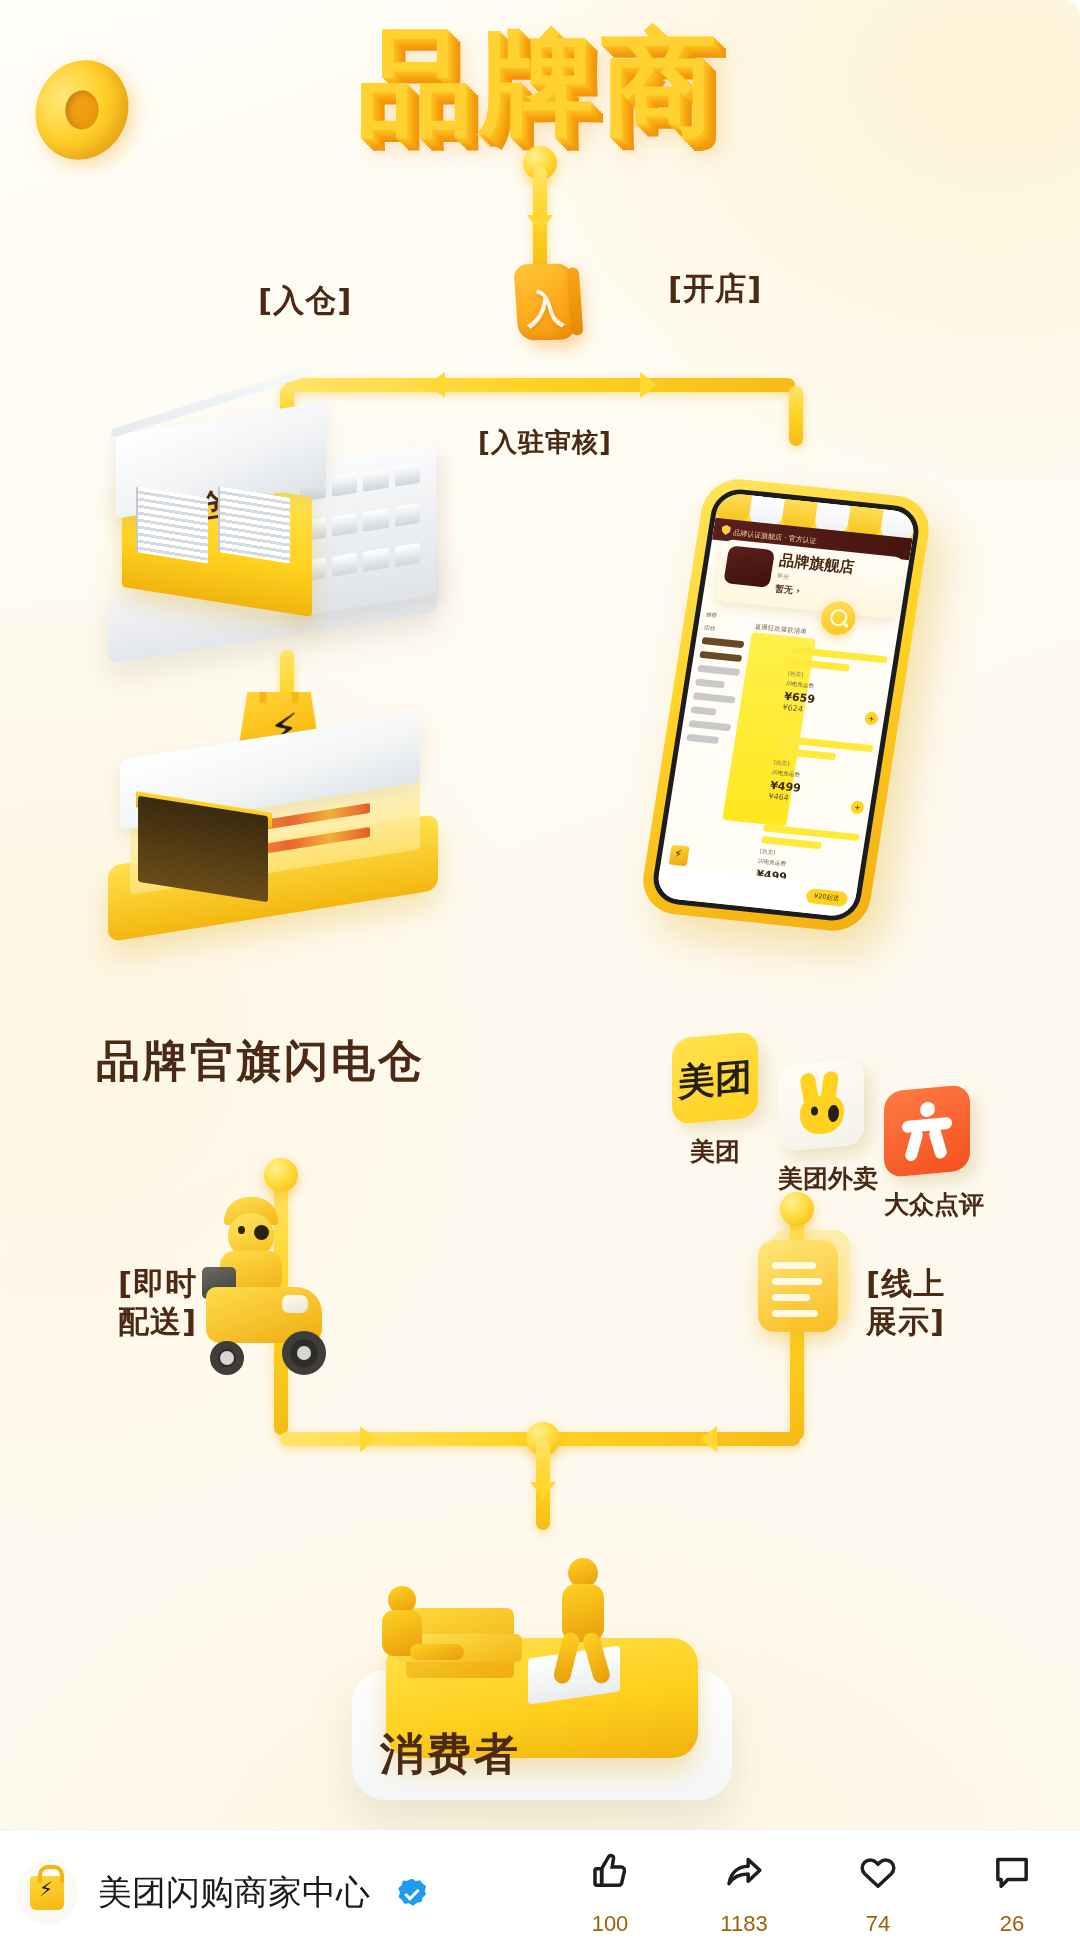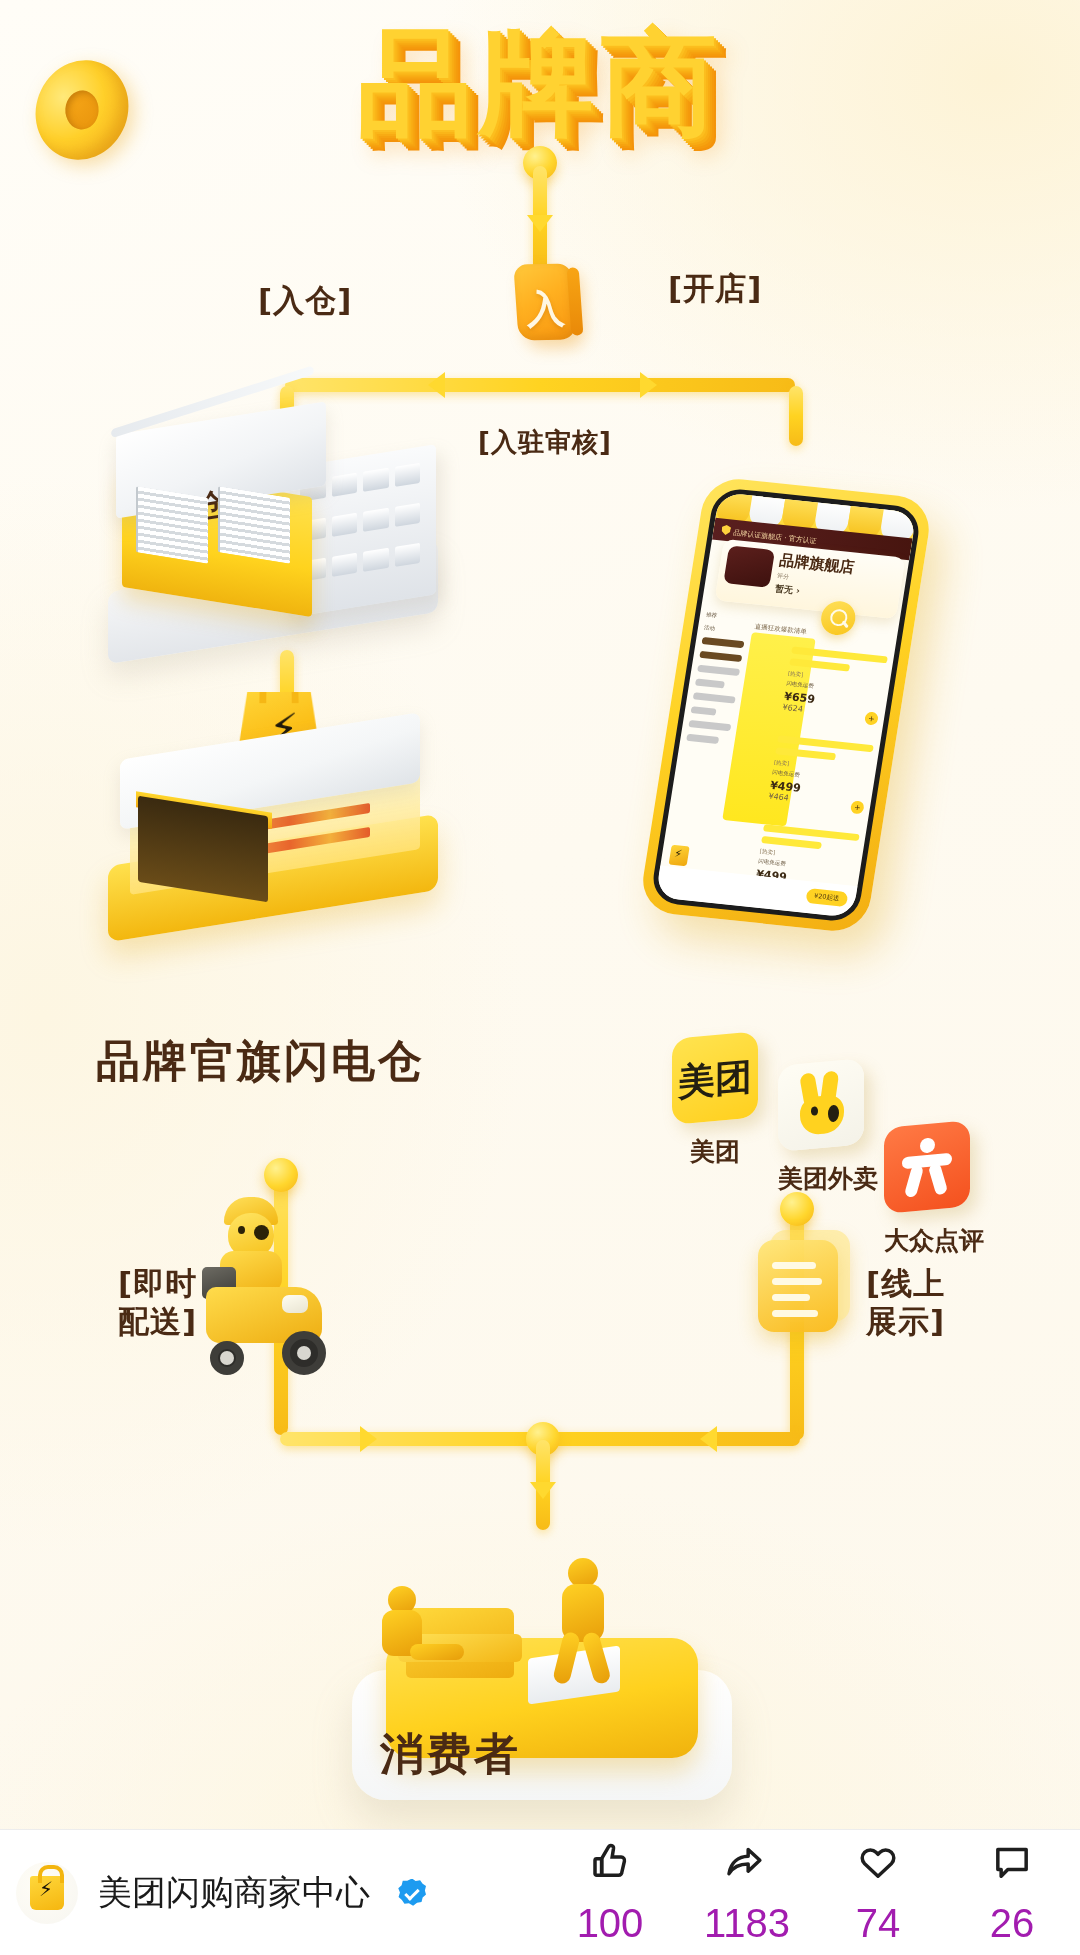--- a/index.html
+++ b/index.html
@@ -10,20 +10,21 @@
     overflow: hidden;
   }
   .page {
     position: relative;
     width: 1080px; height: 1955px;
     background:
       radial-gradient(ellipse 900px 700px at 92% 4%, #fdf3d6 0%, rgba(253,243,214,0) 62%),
       radial-gradient(ellipse 800px 900px at 4% 52%, #fdf6e2 0%, rgba(253,246,226,0) 60%),
       radial-gradient(ellipse 900px 600px at 50% 96%, #fdf6e0 0%, rgba(253,246,224,0) 65%),
       linear-gradient(160deg, #fffdf7 0%, #fefaf0 45%, #fdf8ec 100%);
+    border-radius: 16px;
   }
   .canvas {
     position: absolute; left: 0; top: 0;
     width: 1080px; height: 1830px;
     overflow: hidden;
   }
 
   
   .title-3d {
     position: absolute; left: 0; top: 8px; width: 1080px;
@@ -429,21 +430,21 @@
     position: relative;
   }
   .acct .verified::after {
     content:""; position:absolute; left:7px; top:10px; width:11px; height:5px;
     border-left: 3px solid #fff; border-bottom: 3px solid #fff;
     transform: rotate(-45deg);
   }
   .stats { margin-left: auto; display: flex; gap: 54px; padding-right: 12px; }
   .stat { width: 80px; text-align: center; }
   .stat .ico { height: 46px; display: flex; align-items: center; justify-content: center; }
-  .stat .num { font-size: 40px; color: #a21caf; margin-top: 16px; font-family: "Liberation Sans", sans-serif; }
+  .stat .num { font-size: 22px; color: #a16207; margin-top: 16px; font-family: "Liberation Sans", sans-serif; }
   .stat svg { stroke: #1e1e1e; fill: none; stroke-width: 2.1; }
 </style>
 </head>
 <body>
 
 <div class="page">
 
   <div class="canvas">
 
     <div class="torus"></div>
@@ -617,21 +618,21 @@
           <div class="ear l"></div>
             <div class="ear r"></div>
           <div class="head"></div>
           <div class="eye l"></div>
             <div class="eye r"></div>
         </div>
       </div>
       <div class="cap-text">美团外卖</div>
     </div>
 
-    <div class="plat" style="left:884px; top:1124px;">
+    <div class="plat" style="left:884px; top:1088px;">
       <div class="tile dianping">
         <div class="dp-man">
           <div class="h"></div>
             <div class="b"></div>
           <div class="lg l"></div>
             <div class="lg r"></div>
         </div>
       </div>
       <div class="cap-text">大众点评</div>
     </div>

